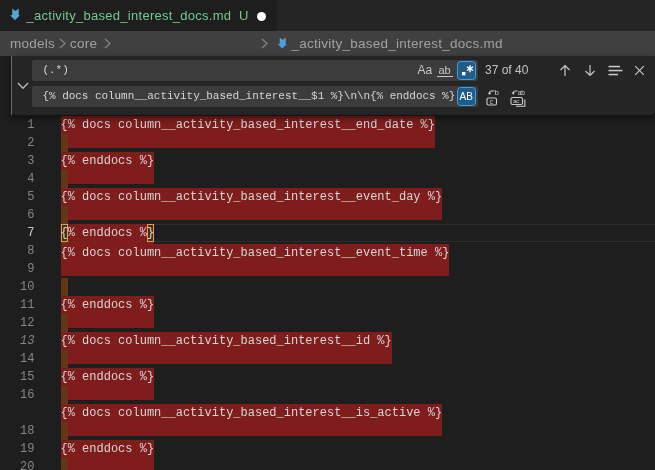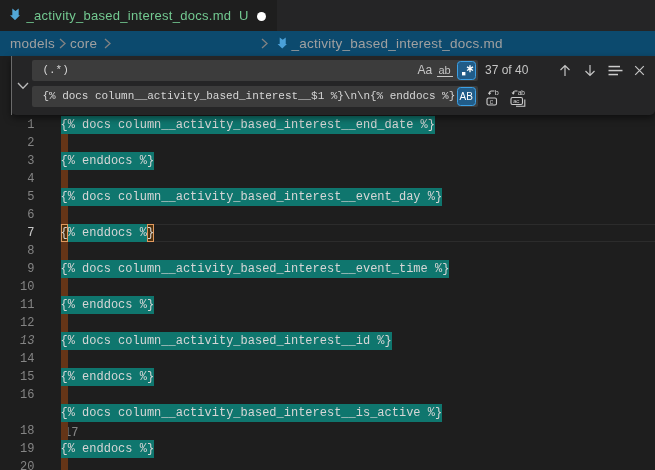--- a/index.html
+++ b/index.html
@@ -6,28 +6,28 @@
   #page{position:relative;width:655px;height:470px;background:#1e1e1e;overflow:hidden;
         font-family:"Liberation Sans",sans-serif;}
   .abs{position:absolute;}
   
   #tabs{left:0;top:0;width:655px;height:31px;background:#252526;}
   #tab{left:0;top:0;width:277px;height:31px;background:#1e1e1e;}
   #tabtitle{left:26.5px;top:0;height:31px;line-height:31px;font-size:13px;letter-spacing:0.28px;color:#73c991;white-space:pre;}
   #tabu{left:239px;top:0;height:31px;line-height:31px;font-size:13px;color:#73c991;}
   #tabdot{left:257px;top:12px;width:9px;height:9px;border-radius:50%;background:#ffffff;}
   
-  #crumbs{left:0;top:31px;width:655px;height:25px;background:#0c4a6e;font-size:13.5px;color:#a0a0a0;}
+  #crumbs{left:0;top:31px;width:655px;height:25px;background:#404040;font-size:13.5px;color:#a0a0a0;}
   .crumb{top:0;height:25px;line-height:25px;white-space:pre;letter-spacing:0.25px;}
   
   .gnum{left:0;width:34.5px;text-align:right;height:18px;line-height:18px;
         font-family:"Liberation Mono",monospace;font-size:12px;color:#858585;}
   .row{left:60.5px;height:18px;line-height:18px;font-family:"Liberation Mono",monospace;
        font-size:12px;color:#d6d6d6;white-space:pre;}
-  .hl{background:#0f766e;display:inline-block;height:18px;vertical-align:top;}
+  .hl{background:#7f1d1d;display:inline-block;height:32px;vertical-align:top;}
   .strip{left:60.5px;width:7.2px;height:18px;background:#653517;}
   .brk{display:inline-block;height:18px;vertical-align:top;background:#4e300d;
        box-shadow:inset 0 0 0 1px #e09a5f;}
   #cline{left:60px;top:224px;width:595px;height:16px;border:1px solid #2c2c2c;}
   
   #fw{left:10.5px;top:56px;width:644.5px;height:59px;background:#252526;
       border-radius:0 0 5px 5px;box-shadow:0 3px 7px rgba(0,0,0,.5);}
   #sash{left:0;top:0;width:1.5px;height:59px;background:#6b6b6b;}
   .finput{left:21.5px;width:445.5px;height:21px;background:#3c3c3c;border-radius:2px;
           font-family:"Liberation Mono",monospace;font-size:11px;letter-spacing:-0.05px;
@@ -81,21 +81,21 @@
   <div class="abs gnum" style="top:188px;">5</div>
   <div class="abs row" style="top:188px"><span class="hl">{% docs column__activity_based_interest__event_day %}</span></div>
   <div class="abs gnum" style="top:206px;">6</div>
   <div class="abs strip" style="top:206px"></div>
   <div class="abs gnum" style="top:224px;color:#c6c6c6">7</div>
   <div class="abs" id="cline"></div>
   <div class="abs row" style="top:224px"><span class="hl"><span class="brk">{</span>% enddocs %<span class="brk">}</span></span></div>
   <div class="abs gnum" style="top:242px;">8</div>
   <div class="abs strip" style="top:242px"></div>
   <div class="abs gnum" style="top:260px;">9</div>
-  <div class="abs row" style="top:260px"><span class="hl">{% docs column__activity_based_interest__event_time %}</span></div>
+  <div class="abs row" style="top:244px"><span class="hl">{% docs column__activity_based_interest__event_time %}</span></div>
   <div class="abs gnum" style="top:278px;">10</div>
   <div class="abs strip" style="top:278px"></div>
   <div class="abs gnum" style="top:296px;">11</div>
   <div class="abs row" style="top:296px"><span class="hl">{% enddocs %}</span></div>
   <div class="abs gnum" style="top:314px;text-align:right;">12</div>
   <div class="abs strip" style="top:314px"></div>
   <div class="abs gnum" style="top:332px;font-style:italic;">13</div>
   <div class="abs row" style="top:332px"><span class="hl">{% docs column__activity_based_interest__id %}</span></div>
   <div class="abs gnum" style="top:350px;">14</div>
   <div class="abs strip" style="top:350px"></div>

